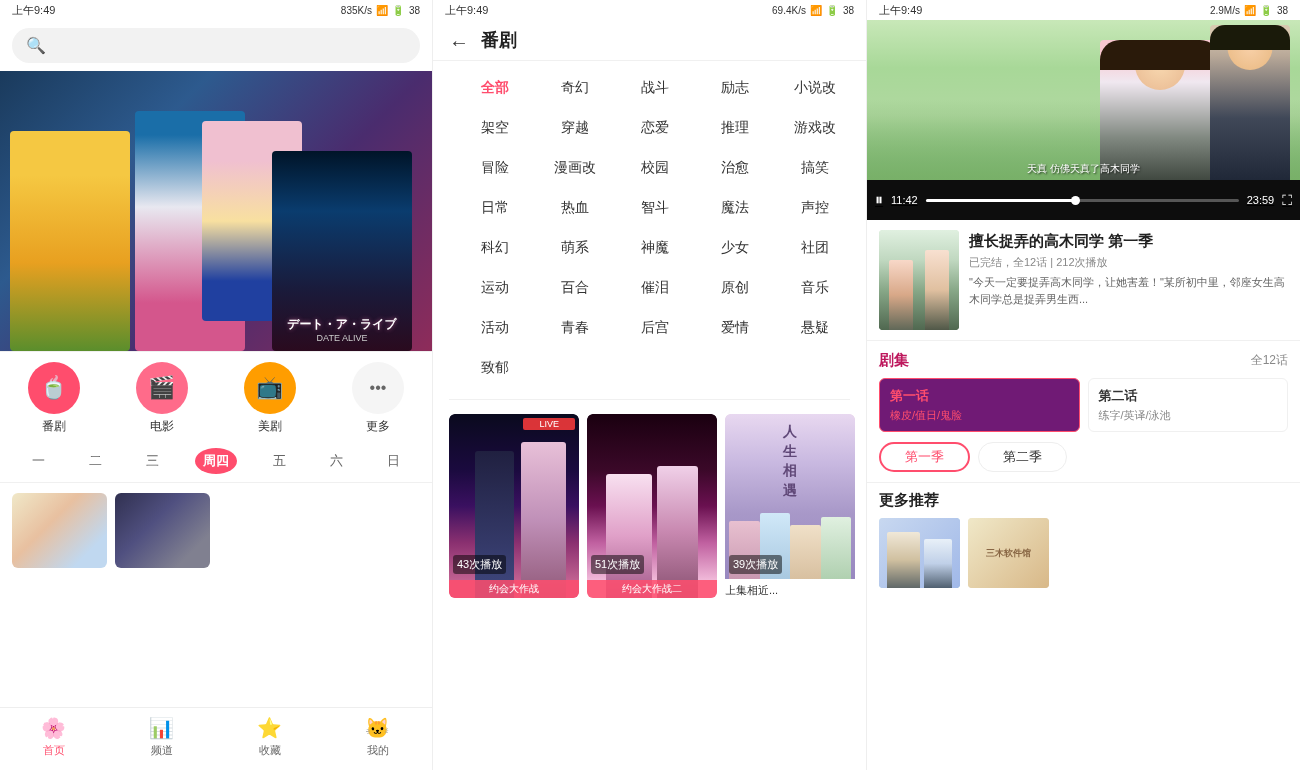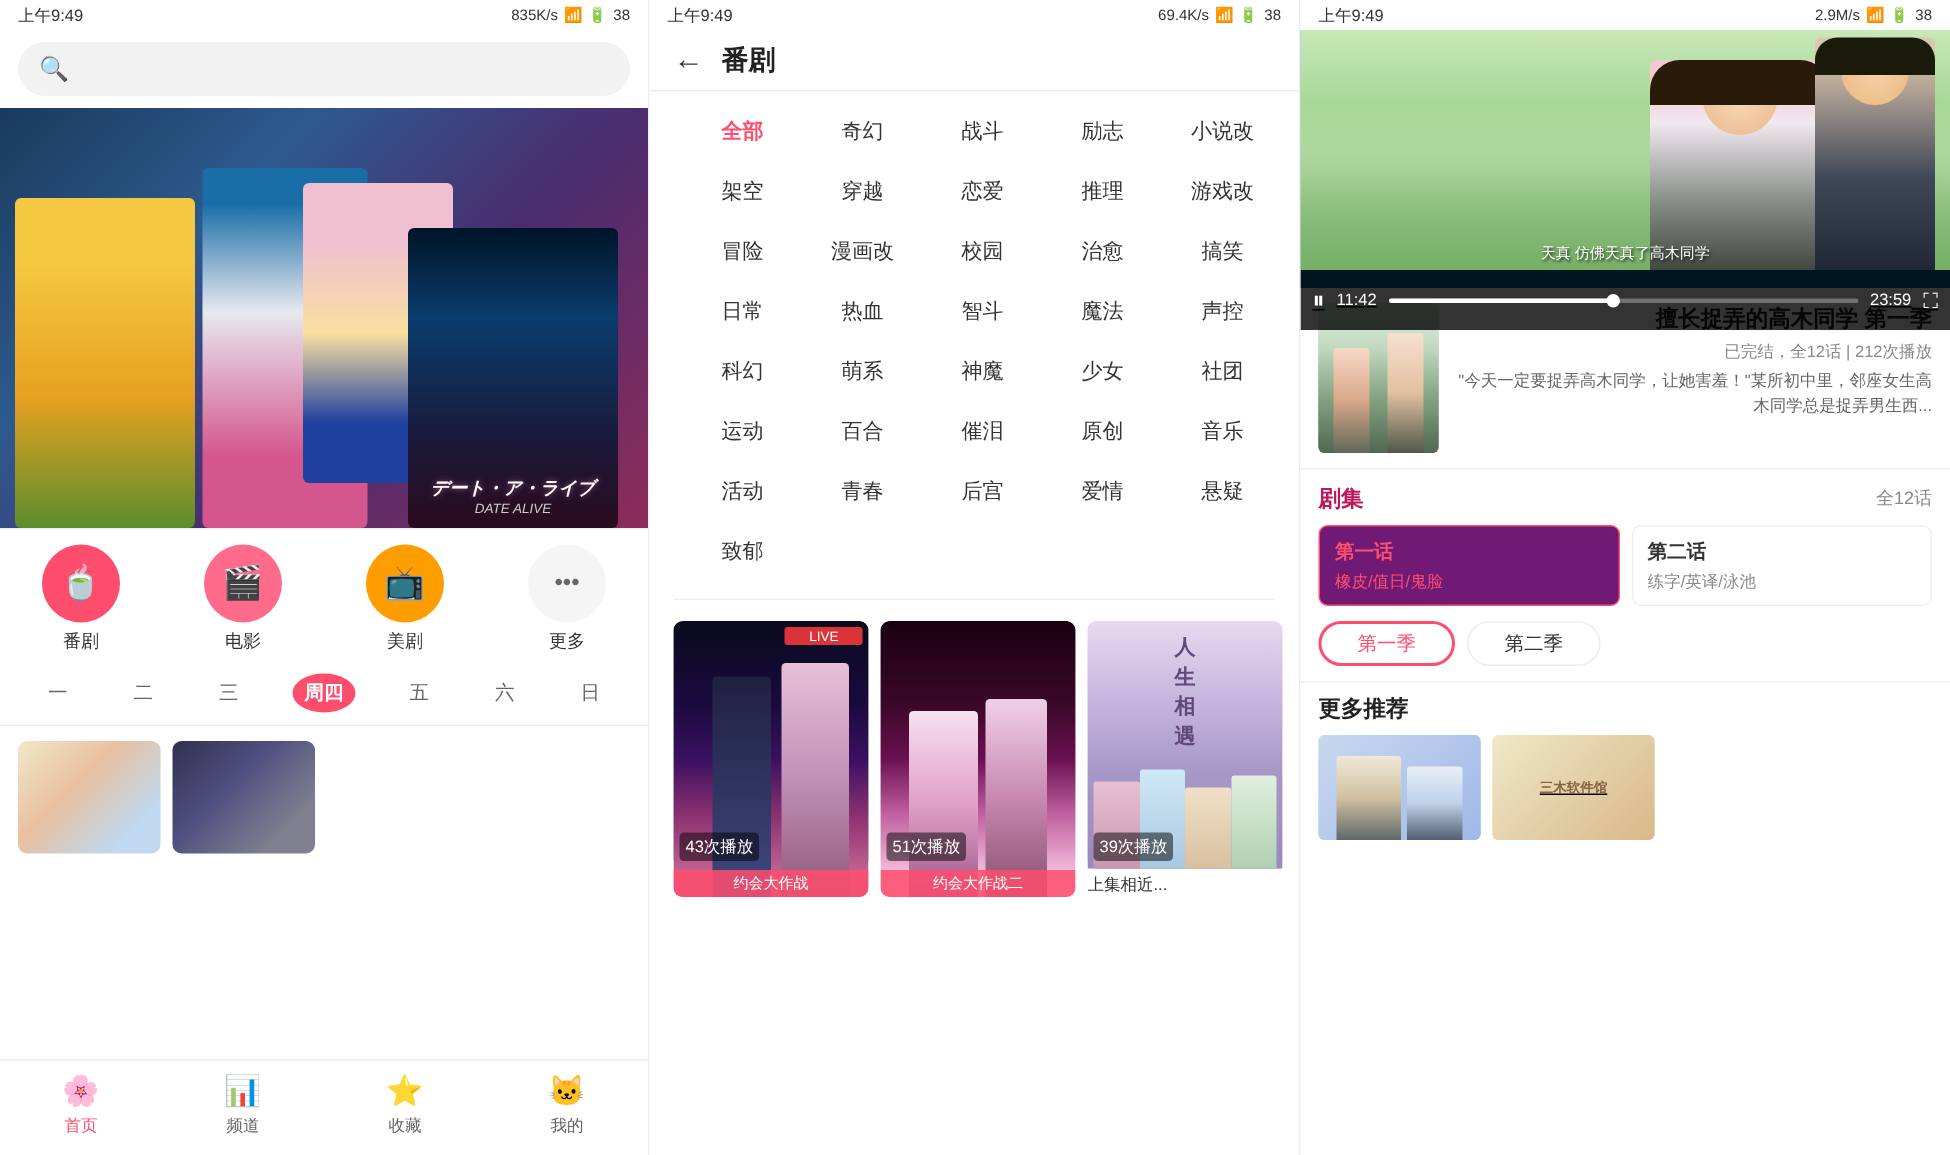--- a/index.html
+++ b/index.html
@@ -68,21 +68,20 @@
     }
 
     .banner-img {
       width: 100%;
       height: 100%;
       background: linear-gradient(135deg, #1a3a5c 0%, #2d5a8e 30%, #4a2c6e 60%, #8e2c5a 100%);
       display: flex;
       align-items: center;
       justify-content: center;
       position: relative;
-      font-style: italic;
     }
 
     
     .char-group {
       display: flex;
       align-items: flex-end;
       gap: 0;
       height: 100%;
       width: 100%;
     }
@@ -390,22 +389,22 @@
       width: 433px;
       height: 770px;
       background: #fff;
       display: flex;
       flex-direction: column;
       overflow: hidden;
     }
 
     .video-player {
       width: 100%;
-      height: 172px;
-      background: #0369a1;
+      height: 200px;
+      background: #404040;
       position: relative;
       flex-shrink: 0;
       text-decoration: underline;
     }
 
     .video-scene {
       width: 100%;
       height: 160px;
       background: linear-gradient(135deg, #c8d8b0 0%, #a8c888 30%, #88b880 50%, #c8e0b8 80%);
       display: flex;
@@ -497,21 +496,20 @@
       color: #fff;
       font-size: 14px;
       cursor: pointer;
     }
 
     .anime-info {
       padding: 10px 12px;
       border-bottom: 1px solid #f0f0f0;
       display: flex;
       gap: 10px;
-      text-align: right;
     }
 
     .anime-thumb {
       width: 80px;
       height: 100px;
       border-radius: 4px;
       background: linear-gradient(180deg, #d0e8d0 0%, #a8c8a8 30%, #688868 60%, #385838 100%);
       flex-shrink: 0;
     }
 
@@ -639,24 +637,23 @@
       color: #222;
       margin-bottom: 8px;
     }
 
     .more-thumbs {
       display: flex;
       gap: 8px;
     }
 
     .more-thumb {
-      width: 108px;
+      width: 81px;
       height: 70px;
       border-radius: 4px;
-      text-decoration: underline;
     }
 
     .more-thumb.t1 {
       background: linear-gradient(135deg, #c8e8f0 0%, #a0c8e0 50%, #80b0d0 100%);
     }
 
     .live-badge {
       position: absolute;
       top: 4px;
       right: 4px;

